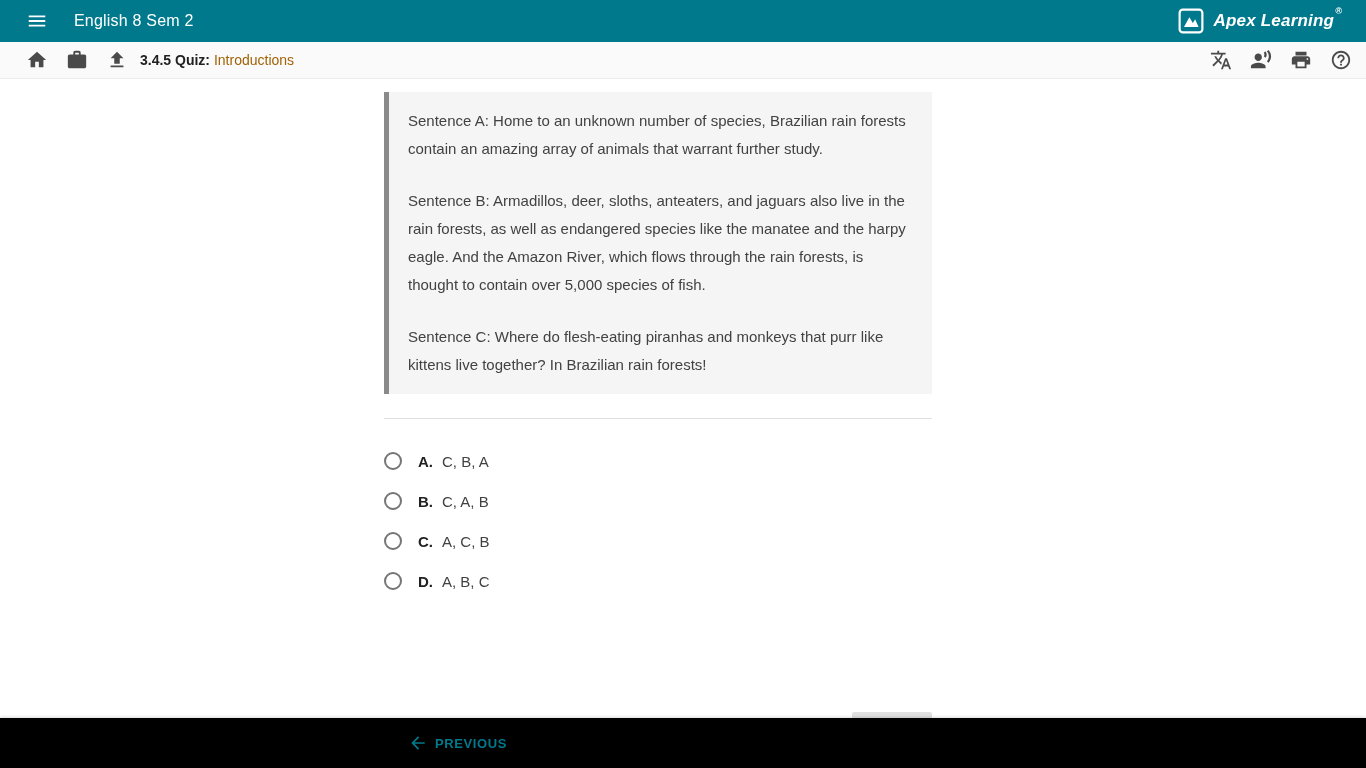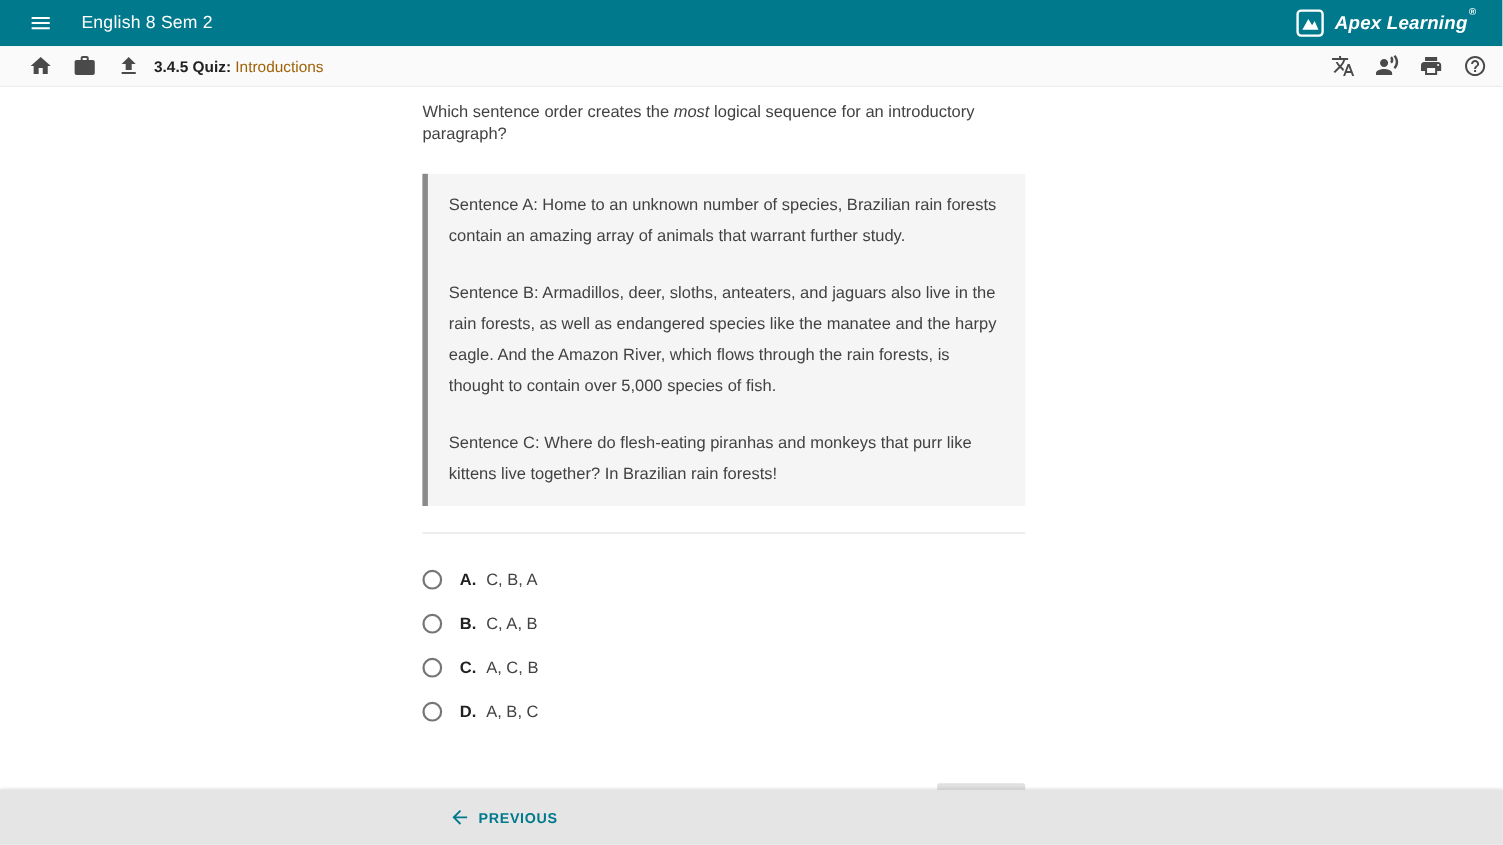--- a/index.html
+++ b/index.html
@@ -73,21 +73,21 @@
   .opt-text{font-size:15px;color:var(--text-body);}
 
   
   .next-btn{
     position:absolute;left:852px;top:712px;width:80px;height:36px;
     background:#e0e0e0;border:none;border-radius:2px;z-index:1;cursor:pointer;
   }
 
   
   .footer-bar{
-    position:fixed;left:0;right:0;bottom:0;height:50px;background:#e5e5e5;
+    position:fixed;left:0;right:0;bottom:0;height:50px;background:#000000;
     box-shadow:0 -1px 3px rgba(0,0,0,.14);display:flex;align-items:center;
     padding-left:400px;z-index:2;
   }
   .prev-btn{
     display:flex;align-items:center;gap:7px;background:none;border:none;
     color:var(--accent-teal);font-family:inherit;font-size:13px;font-weight:700;
     letter-spacing:.6px;cursor:pointer;padding:6px 8px;
   }
   .prev-btn svg{width:20px;height:20px;fill:currentColor;}
 
@@ -150,21 +150,20 @@
     <span class="tb-icon">
       <svg viewBox="0 0 24 24">
           <path d="M11 18h2v-2h-2v2zm1-16C6.48 2 2 6.48 2 12s4.48 10 10 10 10-4.48 10-10S17.52 2 12 2zm0 18c-4.41 0-8-3.59-8-8s3.59-8 8-8 8 3.59 8 8-3.59 8-8 8zm0-14c-2.21 0-4 1.79-4 4h2c0-1.1.9-2 2-2s2 .9 2 2c0 2-3 1.75-3 5h2c0-2.25 3-2.5 3-5 0-2.21-1.79-4-4-4z"></path>
         </svg>
     </span>
   </span>
 </nav>
 
 <main class="content">
 
-  <p class="q-prompt"><span>Which sentence order creates the </span><em>most</em><span> logical sequence for an introductory paragraph?</span></p>
 
   <blockquote class="passage">
     <p>Sentence A: Home to an unknown number of species, Brazilian rain forests contain an amazing array of animals that warrant further study.</p>
     <p>Sentence B: Armadillos, deer, sloths, anteaters, and jaguars also live in the rain forests, as well as endangered species like the manatee and the harpy eagle. And the Amazon River, which flows through the rain forests, is thought to contain over 5,000 species of fish.</p>
     <p>Sentence C: Where do flesh-eating piranhas and monkeys that purr like kittens live together? In Brazilian rain forests!</p>
   </blockquote>
 
   <hr class="divider">
 
   <div class="options">

